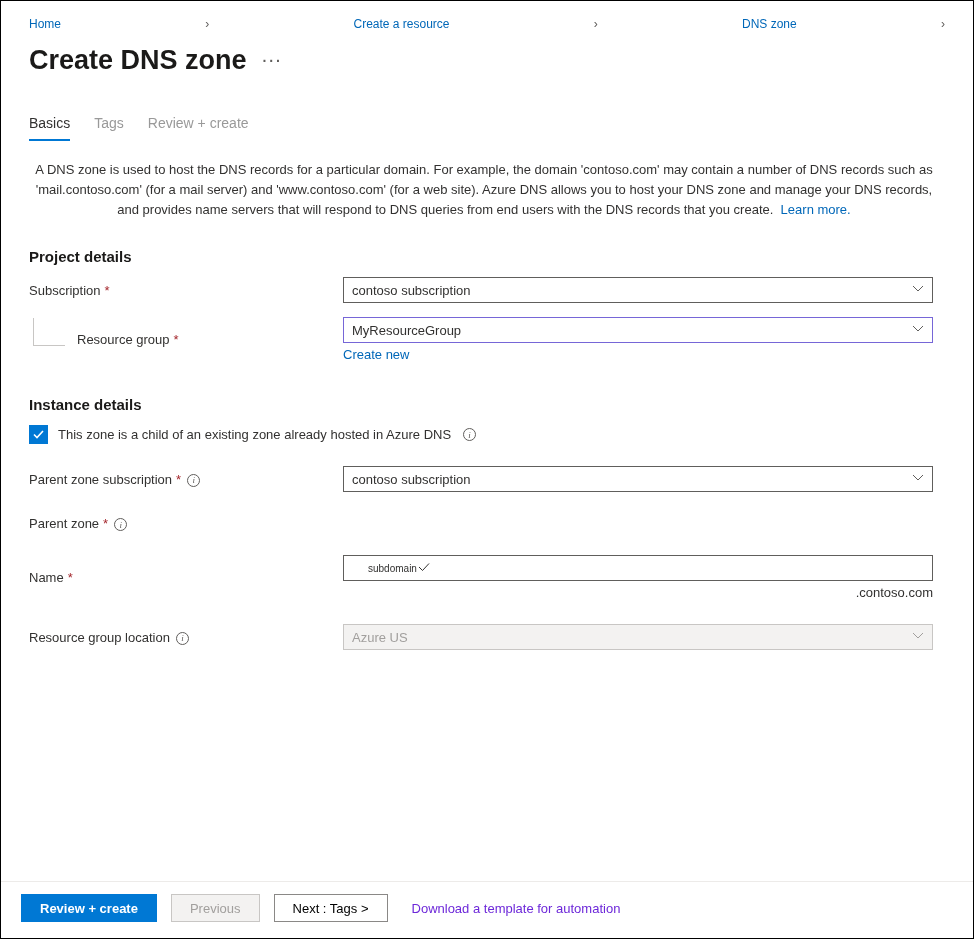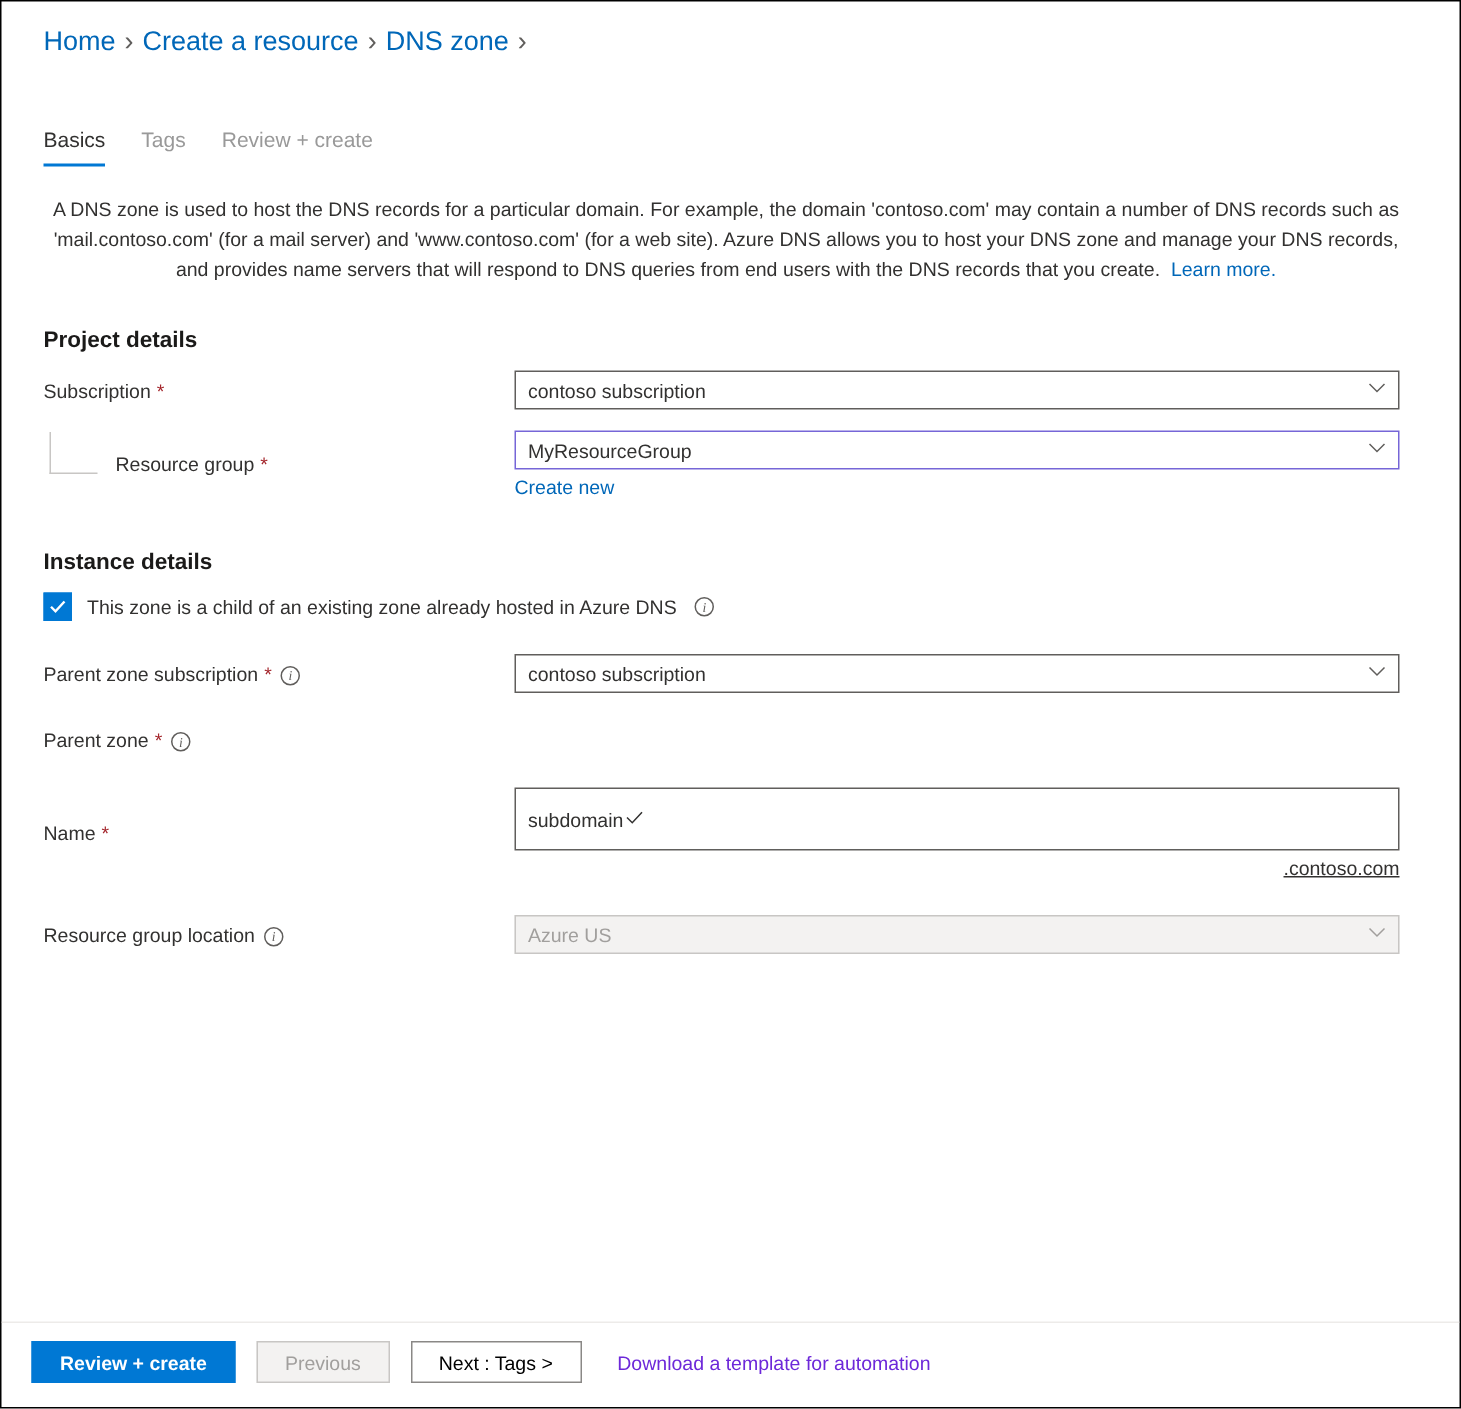--- a/index.html
+++ b/index.html
@@ -11,22 +11,23 @@
       width: 974px;
       height: 939px;
       border: 1px solid #000;
       position: relative;
     }
     .content { padding: 12px 28px 0 28px; }
     .breadcrumb {
       display: flex;
       align-items: center;
       gap: 6px;
-      font-size: 18px;
+      font-size: 12px;
       padding: 4px 0 8px 0;
+      justify-content: space-between;
     }
     .breadcrumb a { color: #0067b8; text-decoration: none; cursor: pointer; }
     .breadcrumb .sep { color: #605e5c; }
     h1 {
       font-size: 27px;
       font-weight: 600;
       color: #1b1a19;
       margin: 6px 0 4px 0;
       display: flex;
       align-items: center;
@@ -134,43 +135,42 @@
     }
     .select .chev {
       position: absolute;
       right: 8px;
       top: 50%;
       transform: translateY(-50%);
       pointer-events: none;
     }
     .textinput {
       width: 100%;
-      height: 42px;
+      height: 26px;
       border: 1px solid #605e5c;
-      padding: 0 28px 0 8px;
-      font-size: 13px;
+      padding: 0 28px 0 24px;
+      font-size: 10px;
       position: relative;
       display:flex;
       align-items:center;
     }
     .sub-link {
       font-size: 13px;
       color: #0067b8;
       text-decoration: none;
       cursor: pointer;
       display: inline-block;
       margin-top: 4px;
     }
     .sub-note {
       font-size: 13px;
       color: #323130;
       text-align: right;
       margin-top: 4px;
       max-width: 590px;
-      text-decoration: underline;
     }
     .checkbox-row {
       display: flex;
       align-items: center;
       gap: 10px;
       margin-bottom: 22px;
     }
     .checkbox {
       width: 19px; height: 19px;
       background: #0078d4;
@@ -227,20 +227,24 @@
 <div class="content">
   <div class="breadcrumb">
     <a>Home</a>
     <span class="sep">›</span>
     <a>Create a resource</a>
     <span class="sep">›</span>
     <a>DNS zone</a>
     <span class="sep">›</span>
   </div>
 
+  <h1>
+    <span>Create DNS zone</span>
+    <span class="more-dots">···</span>
+  </h1>
 
   <div class="tabs">
     <div class="tab active">Basics</div>
     <div class="tab">Tags</div>
     <div class="tab">Review + create</div>
   </div>
 
   <p class="description">
     <span>A DNS zone is used to host the DNS records for a particular domain. For example, the domain 'contoso.com' may contain a number of DNS records such as 'mail.contoso.com' (for a mail server) and 'www.contoso.com' (for a web site). Azure DNS allows you to host your DNS zone and manage your DNS records, and provides name servers that will respond to DNS queries from end users with the DNS records that you create.</span>
     &nbsp;<a>Learn more.</a>

